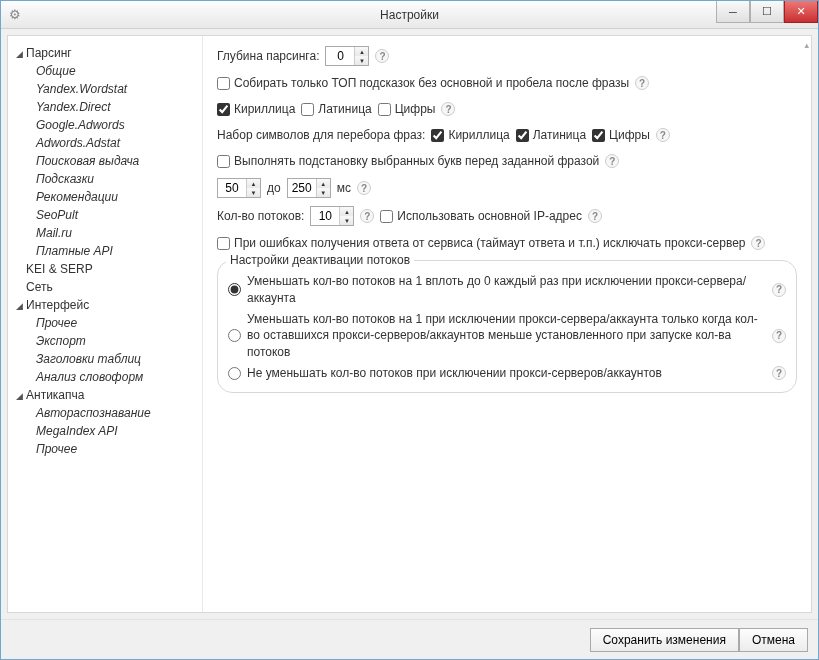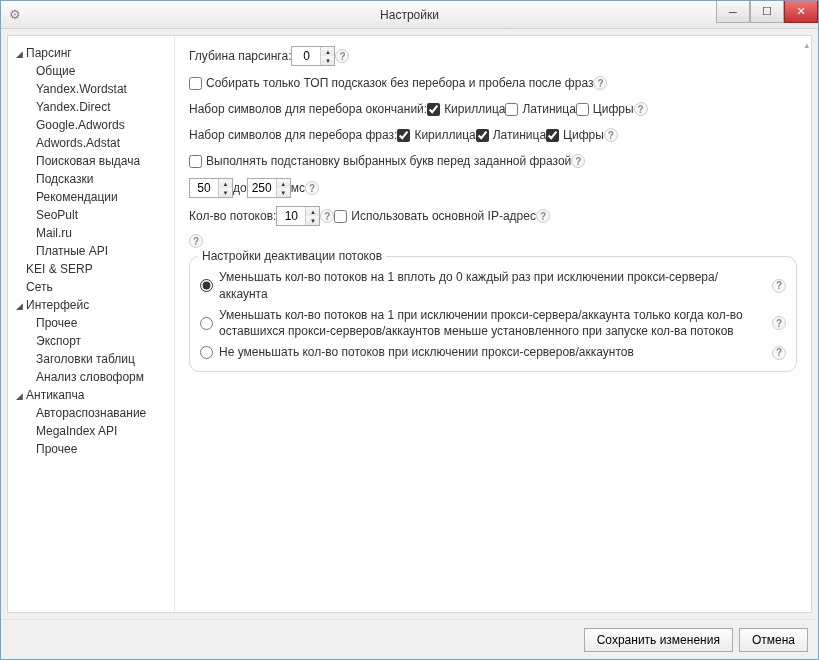--- a/index.html
+++ b/index.html
@@ -66,48 +66,49 @@
 }
 .content {
   flex: 1;
   display: flex;
   background: #fff;
   margin: 6px;
   border: 1px solid #d8d8d8;
   overflow: hidden;
 }
 .sidebar {
-  width: 167px;
+  width: 195px;
   padding: 8px 4px 0 8px;
   border-right: 1px solid #e8e8e8;
   overflow-y: auto;
   font-size: 12px;
   line-height: 1.5;
 }
 .tree-node { white-space: nowrap; }
 .tree-caret {
   display: inline-block;
   width: 10px;
   font-size: 9px;
   color: #555;
 }
-.tree-children { margin-left: 20px; }
+.tree-children { margin-left: 20px; font-style: italic; }
 .tree-label { cursor: default; }
 .main {
   flex: 1;
   padding: 10px 14px;
   overflow-y: auto;
   font-size: 12px;
   color: #333;
   position: relative;
 }
 .row {
   display: flex;
   align-items: center;
   flex-wrap: wrap;
+  gap: 6px;
   margin-bottom: 8px;
   line-height: 1.5;
 }
 label { display: inline-flex; align-items: center; gap: 4px; }
 input[type="checkbox"], input[type="radio"] {
   width: 13px; height: 13px;
   accent-color: #333;
 }
 .spinner {
   display: inline-flex;
@@ -147,21 +148,21 @@
   border-radius: 50%;
   background: #f7f7f7;
   color: #888;
   align-items: center;
   justify-content: center;
   font-size: 10px;
   font-weight: bold;
 }
 .groupbox {
   border: 1px solid #d8d8d8;
-  border-radius: 10px;
+  border-radius: 15px;
   padding: 8px 10px 6px 10px;
   margin-top: 4px;
   position: relative;
 }
 .groupbox .legend {
   position: absolute;
   top: -8px;
   left: 8px;
   background: #fff;
   padding: 0 4px;
@@ -180,21 +181,20 @@
   top: 4px; right: 2px;
   font-size: 9px;
   color: #aaa;
 }
 .footer {
   height: 40px;
   display: flex;
   align-items: center;
   justify-content: flex-end;
   padding: 0 10px;
-  gap: 6px;
   background: #f0f0f0;
   border-top: 1px solid #e2e2e2;
 }
 .btn {
   padding: 4px 12px;
   border: 1px solid #a9a9a9;
   background: linear-gradient(#fdfdfd,#ececec);
   font-size: 12px;
   cursor: pointer;
 }
@@ -259,27 +259,26 @@
               <span class="sp">▲</span>
               <span class="sp">▼</span>
             </span>
         </span>
         <span class="help">?</span>
       </div>
 
       <div class="row">
         <label>
           <input type="checkbox" style="">
-          <span>Собирать только ТОП подсказок без перебора и пробела после фраз</span>
+          <span>Собирать только ТОП подсказок без основной и пробела после фразы</span>
         </label>
         <span class="help">?</span>
       </div>
 
       <div class="row">
-        <span>Набор символов для перебора окончаний:</span>
         <label>
             <input type="checkbox" checked="" style="">
             <span>Кириллица</span>
           </label>
         <label>
             <input type="checkbox" style="">
             <span>Латиница</span>
           </label>
         <label>
             <input type="checkbox" style="">
@@ -344,20 +343,24 @@
         </span>
         <span class="help">?</span>
         <label>
           <input type="checkbox" style="">
           <span>Использовать основной IP-адрес</span>
         </label>
         <span class="help">?</span>
       </div>
 
       <div class="row">
+        <label>
+          <input type="checkbox" style="">
+          <span>При ошибках получения ответа от сервиса (таймаут ответа и т.п.) исключать прокси-сервер</span>
+        </label>
         <span class="help">?</span>
       </div>
 
       <div class="groupbox">
         <span class="legend">Настройки деактивации потоков</span>
 
         <div class="radio-row">
           <input type="radio" name="deact" checked="" style="">
           <span class="rtext">Уменьшать кол-во потоков на 1 вплоть до 0 каждый раз при исключении прокси-сервера/аккаунта</span>
           <span class="help">?</span>

